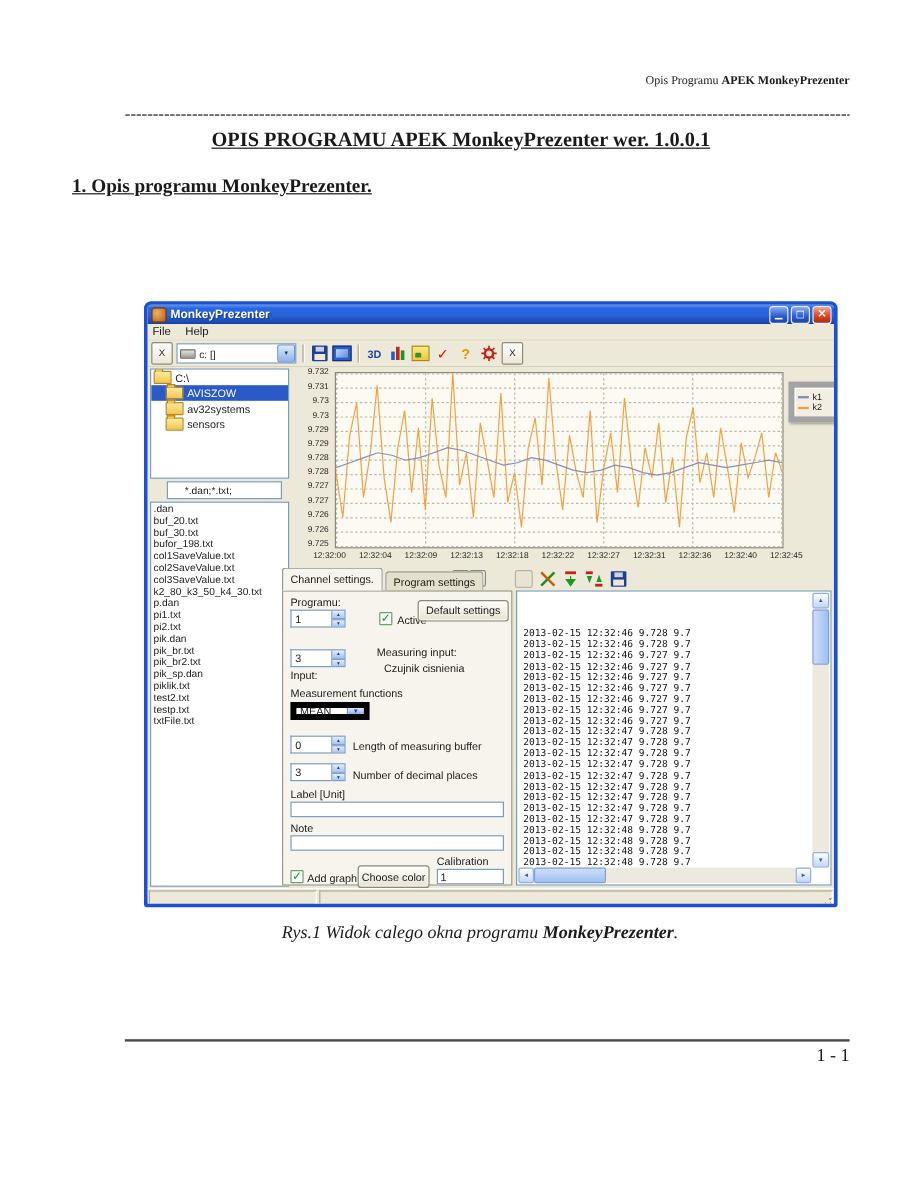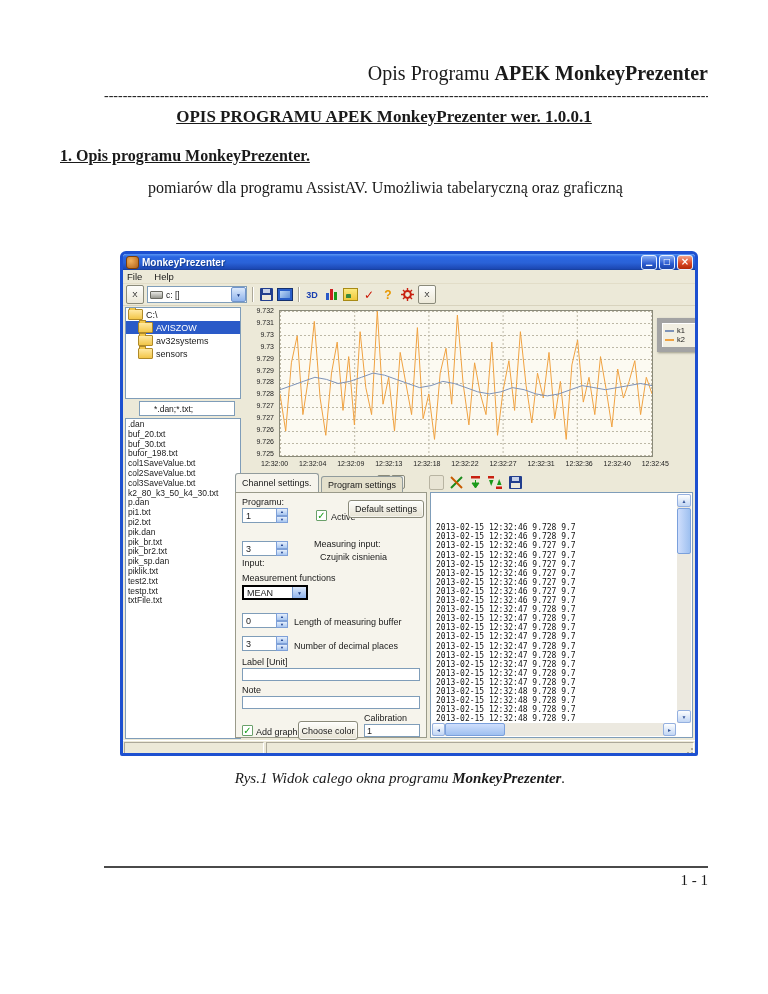--- a/index.html
+++ b/index.html
@@ -1,19 +1,19 @@
 <!DOCTYPE html>
 <html><head>
 <meta charset="utf-8">
 <style>
   html,body{margin:0;padding:0;}
   body{width:768px;height:994px;background:#fff;position:relative;font-family:"Liberation Serif",serif;color:#1a1a1a;overflow:hidden;}
 
   
-  .doc-header{position:absolute;top:62px;left:60px;width:648px;text-align:right;font-size:20px;}
+  .doc-header{position:absolute;top:62px;left:60px;width:648px;text-align:right;font-size:10px;}
   .doc-header b{font-weight:bold;}
   .dashes{position:absolute;top:88px;left:104px;width:604px;font-size:14px;white-space:nowrap;overflow:hidden;color:#222;}
   .doc-title{position:absolute;top:107px;left:60px;width:648px;text-align:center;font-size:17px;font-weight:bold;text-decoration:underline;}
   .section-heading{position:absolute;top:147px;left:60px;font-size:16px;font-weight:bold;text-decoration:underline;}
   .paragraph{position:absolute;top:177px;left:60px;width:650px;font-size:16px;line-height:21px;}
   .paragraph div:nth-of-type(1){text-indent:88px;}
   .caption{position:absolute;top:770px;left:120px;width:560px;text-align:center;font-style:italic;font-size:15px;}
   .caption b{font-weight:bold;}
   .footer-line{position:absolute;top:866px;left:104px;width:604px;border-top:2px solid #4a4a4a;}
   .page-number{position:absolute;top:872px;right:60px;font-size:15px;}
@@ -94,21 +94,21 @@
   .flabel{position:absolute;font-size:9px;white-space:nowrap;}
   .textfield{position:absolute;background:#fff;border:1px solid #7f9db9;box-sizing:border-box;font-size:9px;display:flex;align-items:center;padding-left:2px;}
   .spinner{position:absolute;width:46px;height:15px;display:flex;}
   .spinner .sval{flex:1;background:#fff;border:1px solid #7f9db9;border-right:none;font-size:9px;display:flex;align-items:center;padding-left:3px;}
   .spinner .sbtns{width:12px;display:flex;flex-direction:column;}
   .spin-btn{flex:1;background:linear-gradient(#e6effc,#a8c6f0);border:1px solid #7ea0d8;font-size:4px;color:#1a3c8c;display:flex;align-items:center;justify-content:center;}
   .checkbox{position:absolute;width:11px;height:11px;background:#fff;border:1px solid #6aa06a;border-radius:1px;
     color:#18a018;font-size:10px;line-height:9px;text-align:center;font-family:"DejaVu Sans",sans-serif;box-sizing:border-box;}
   .xp-button{position:absolute;background:linear-gradient(#fefefc,#e6e2d2);border:1px solid #8a8a7a;border-radius:3px;
     font-size:9px;display:flex;align-items:center;justify-content:center;box-shadow:inset 0 0 0 1px rgba(255,255,255,.6);}
-  .combo2{position:absolute;height:15px;background:#fff;border:2px solid #000000;display:flex;align-items:center;font-size:9px;padding-left:3px;box-sizing:border-box;}
+  .combo2{position:absolute;height:15px;background:#fff;border:5px solid #000000;display:flex;align-items:center;font-size:9px;padding-left:3px;box-sizing:border-box;}
   .combo2 .drop{margin-left:auto;width:13px;height:100%;background:linear-gradient(#dce9fb,#90b4ec);border-left:1px solid #7094cc;
     color:#1c3c84;font-size:5px;display:flex;align-items:center;justify-content:center;}
 
   .data-panel{position:absolute;left:307px;top:186px;right:2px;bottom:2px;}
   .data-rows{position:absolute;left:2px;top:2px;right:16px;bottom:14px;overflow:hidden;
     font-family:"DejaVu Sans Mono",monospace;font-size:8px;line-height:9.1px;white-space:pre;padding:1px 0 0 3px;color:#111;}
   .vscroll{position:absolute;right:1px;top:1px;width:14px;bottom:14px;background:#ece9e0;}
   .hscroll{position:absolute;left:1px;right:16px;bottom:1px;height:13px;background:#ece9e0;display:flex;align-items:center;}
   .sb-btn{width:13px;height:13px;background:linear-gradient(#fdfefe,#c2d6f4);border:1px solid #94b0e0;border-radius:2px;
     color:#3a5a9c;font-size:5px;display:flex;align-items:center;justify-content:center;box-sizing:border-box;flex:none;}
@@ -133,21 +133,20 @@
   <div class="doc-header"><span>Opis Programu </span><b>APEK MonkeyPrezenter</b></div>
 
   <div class="dashes">--------------------------------------------------------------------------------------------------------------------------------------------</div>
 
   <div class="doc-title">OPIS PROGRAMU APEK MonkeyPrezenter wer. 1.0.0.1</div>
 
   <div class="section-heading">1. Opis programu MonkeyPrezenter.</div>
 
   <div class="paragraph">
 
-      <div>pomiarów dla programu AssistAV. Umożliwia tabelaryczną oraz graficzną</div>
     </div>
 
   <div class="xp-window">
 
     <div class="titlebar">
       <span class="app-icon"></span>
       <span class="title-text">MonkeyPrezenter</span>
       <span class="tb-btn">▁</span>
       <span class="tb-btn">□</span>
       <span class="tb-btn close">×</span>

